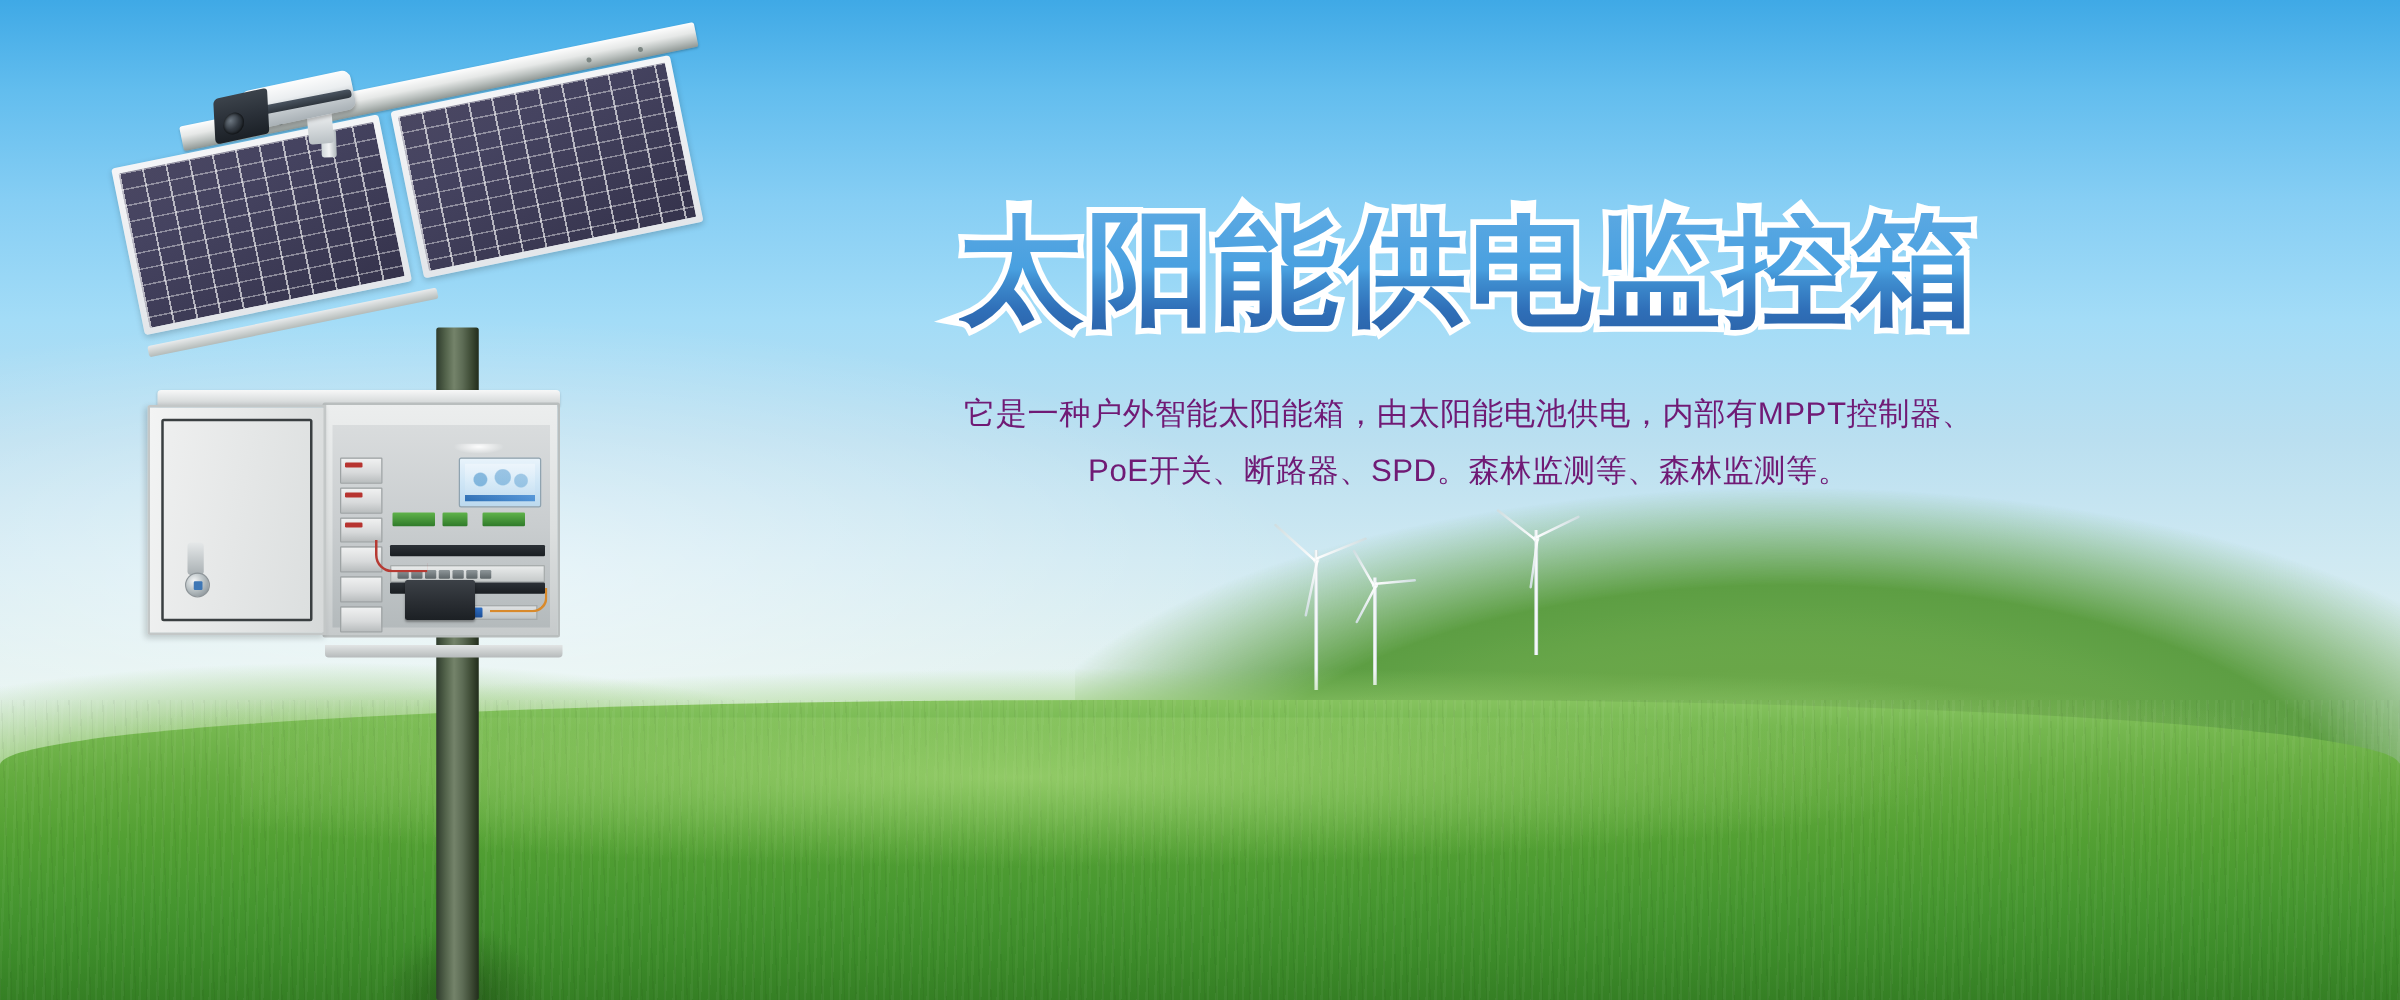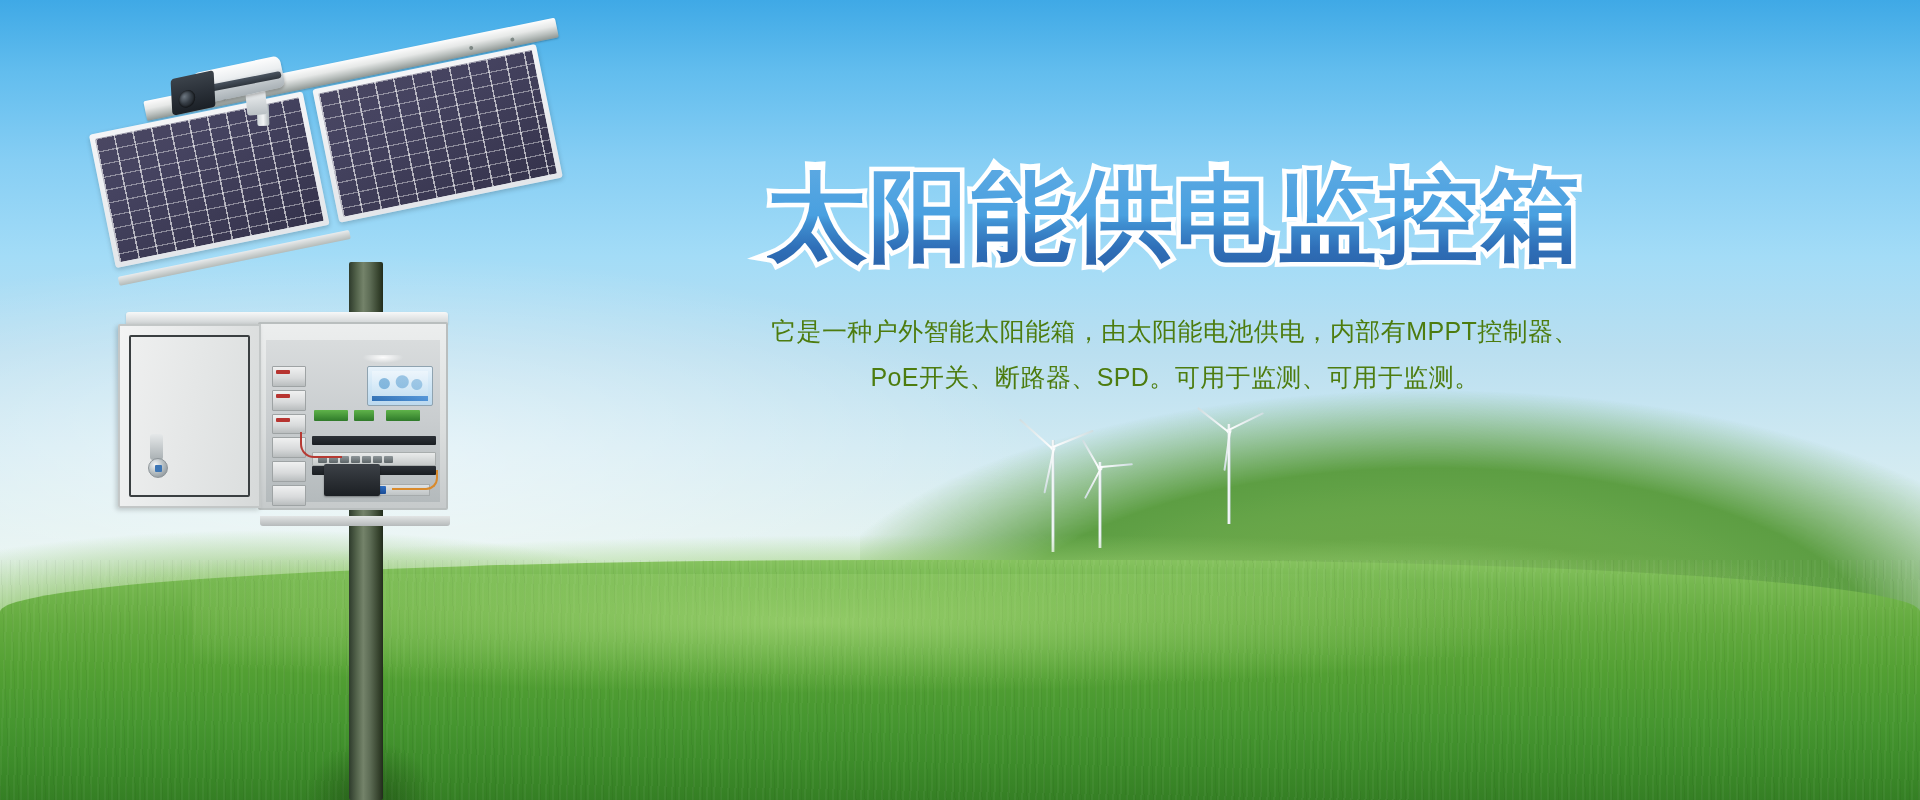--- a/index.html
+++ b/index.html
@@ -363,21 +363,21 @@
     color:#ffffff;
     -webkit-text-stroke:9px #ffffff;
     paint-order:stroke fill;
     z-index:0;
     white-space:nowrap;
   }
   .headline { z-index:1; white-space:nowrap; }
 
   .subtitle {
     margin-top:30px;
-    color:#4d7c0f;
+    color:#701a75;
     font-size:25px;
     line-height:1.85;
     letter-spacing:.4px;
   }
   .subtitle div { white-space:nowrap; }
 </style>
 </head>
 <body>
 
 <div id="banner">
@@ -511,18 +511,18 @@
 
   <div class="text-block">
 
     <div class="headline-wrap">
       <div class="headline-stroke">太阳能供电监控箱</div>
       <div class="headline">太阳能供电监控箱</div>
     </div>
 
     <div class="subtitle">
       <div>它是一种户外智能太阳能箱，由太阳能电池供电，内部有MPPT控制器、</div>
-      <div>PoE开关、断路器、SPD。可用于监测、可用于监测。</div>
+      <div>PoE开关、断路器、SPD。森林监测等、森林监测等。</div>
     </div>
 
   </div>
 
 </div>
 
 </body></html>

